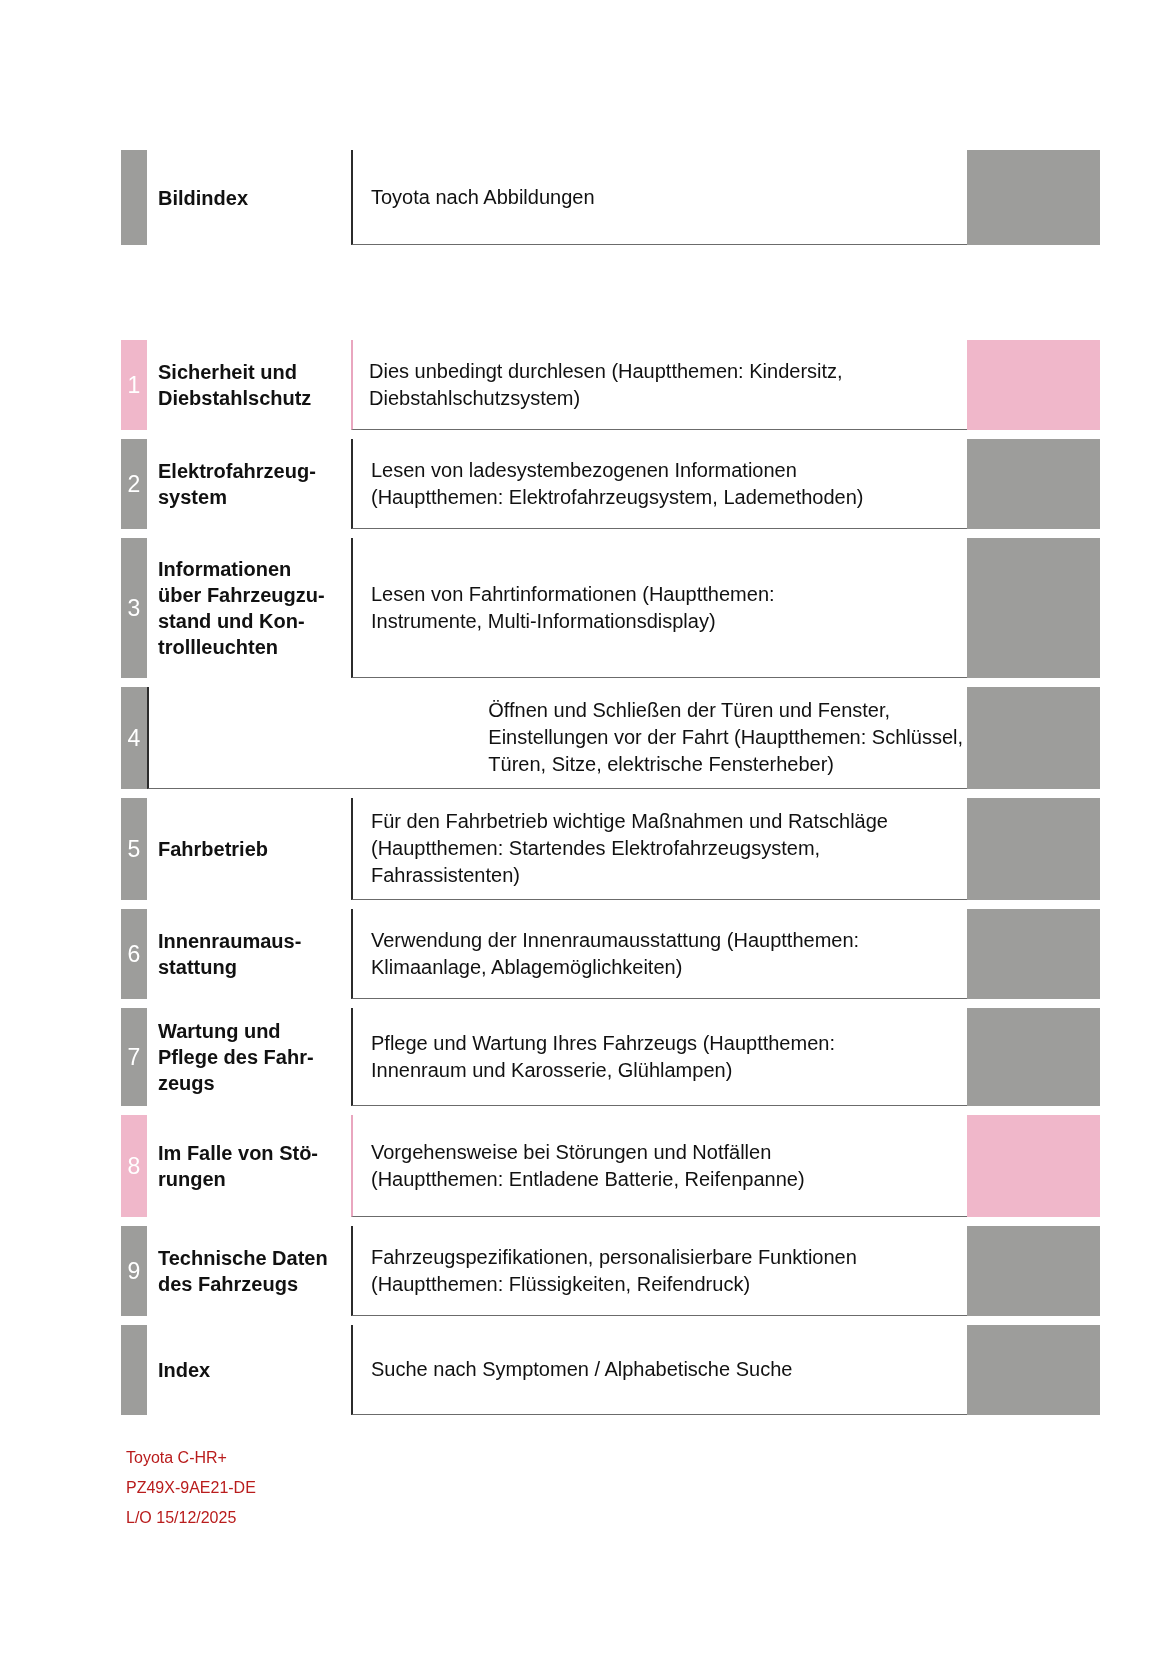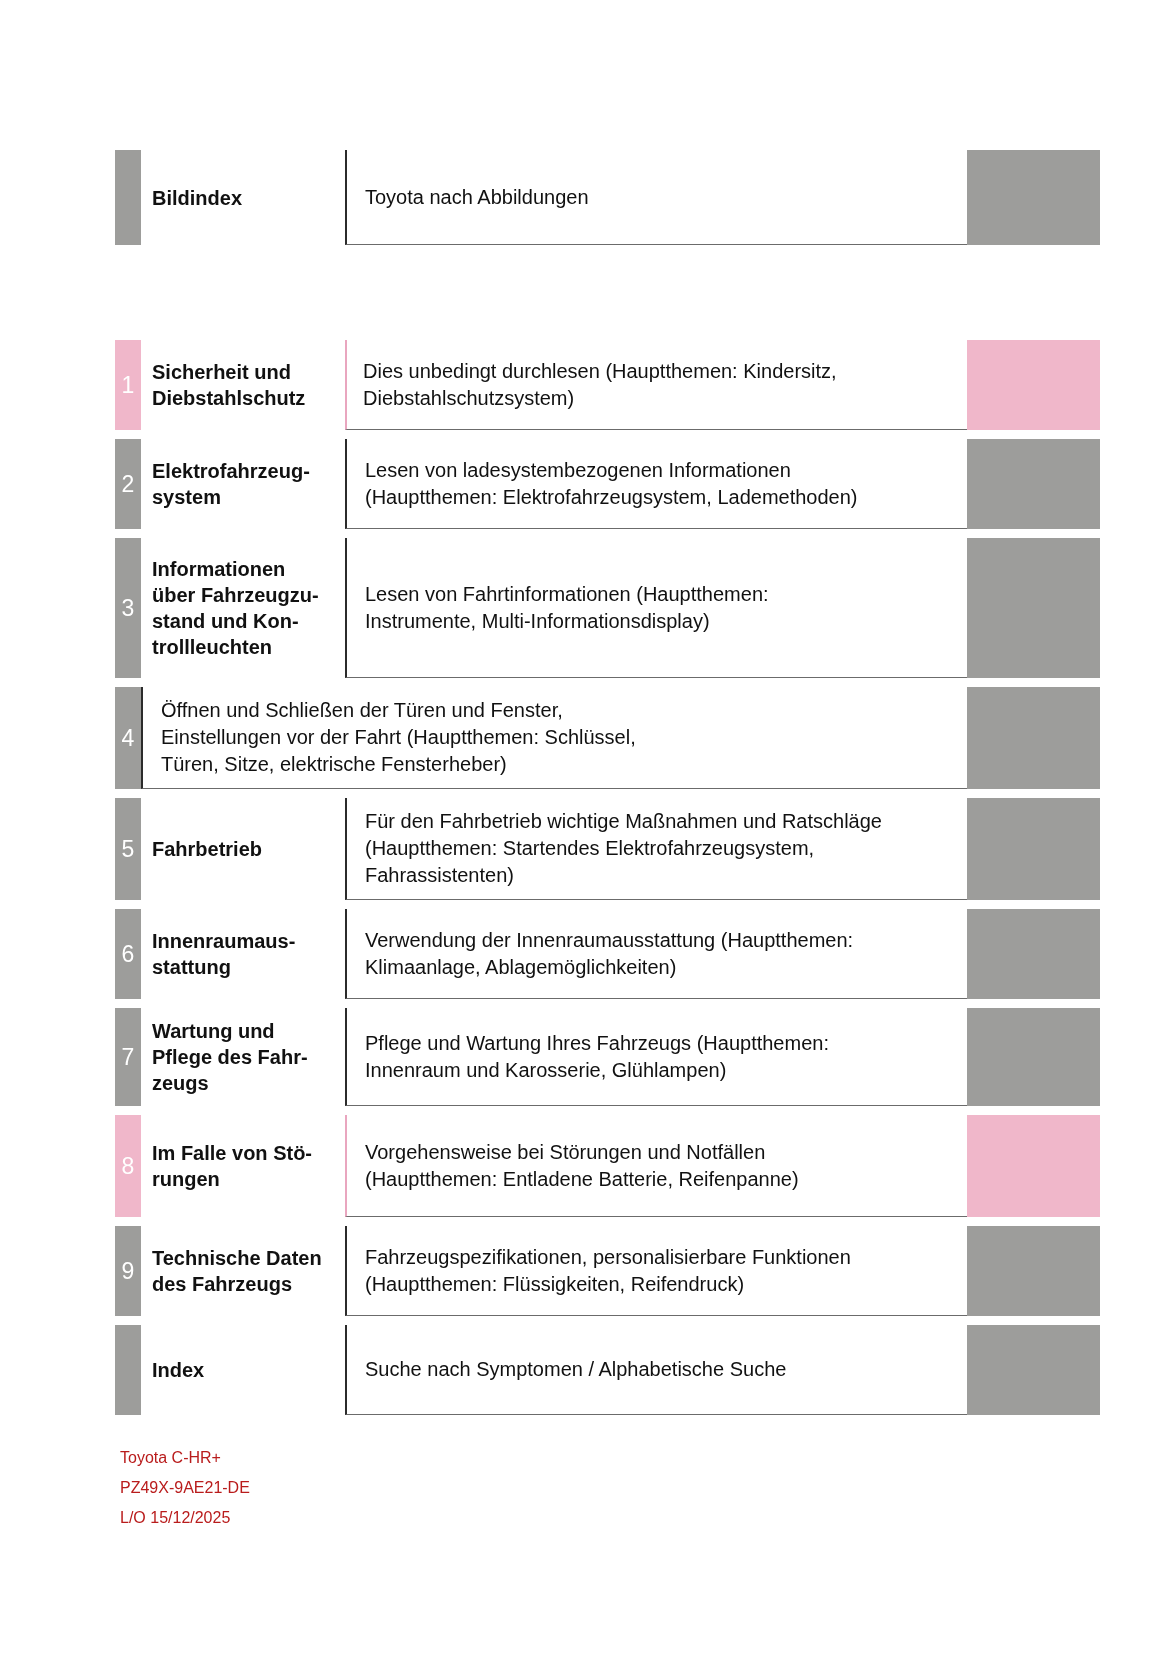--- a/index.html
+++ b/index.html
@@ -3,21 +3,21 @@
 <meta charset="utf-8">
 <style>
   * { margin:0; padding:0; box-sizing:border-box; }
   html,body { background:#ffffff; }
   body {
     width:1165px; height:1653px;
     font-family:"Liberation Sans", sans-serif;
     color:#111111;
     overflow:hidden;
   }
-  .page { padding:150px 65px 0 115px; }
+  .page { padding:150px 65px 0 115px;margin-left:6px; }
 
   .row {
     display:flex;
     align-items:stretch;
     min-height:90px;
     margin-bottom:9px;
   }
   .row:nth-child(1){ min-height:95px; margin-bottom:95px; }
   .row:nth-child(4){ min-height:140px; }
   .row:nth-child(8){ min-height:98px; }
@@ -117,21 +117,21 @@
       <span class="desc">Lesen von Fahrtinformationen (Hauptthemen:
 Instrumente, Multi-Informationsdisplay)</span>
     </div>
     <div class="sideblock" style="background: rgb(157, 157, 155);"></div>
   </section>
 
   <section class="row">
     <div class="numblock" style="background: rgb(157, 157, 155);">
       <span class="num">4</span>
     </div>
-    <div class="descbox" style="border-left-color: rgb(43, 43, 43); border-bottom-color: rgb(107, 107, 107);">
+    <div class="descbox" style="border-left-color: rgb(43, 43, 43); border-bottom-color: rgb(107, 107, 107); justify-content: flex-end;">
       <span class="desc">Öffnen und Schließen der Türen und Fenster,
 Einstellungen vor der Fahrt (Hauptthemen: Schlüssel,
 Türen, Sitze, elektrische Fensterheber)</span>
     </div>
     <div class="sideblock" style="background: rgb(157, 157, 155);"></div>
   </section>
 
   <section class="row">
     <div class="numblock" style="background: rgb(157, 157, 155);">
       <span class="num">5</span>

